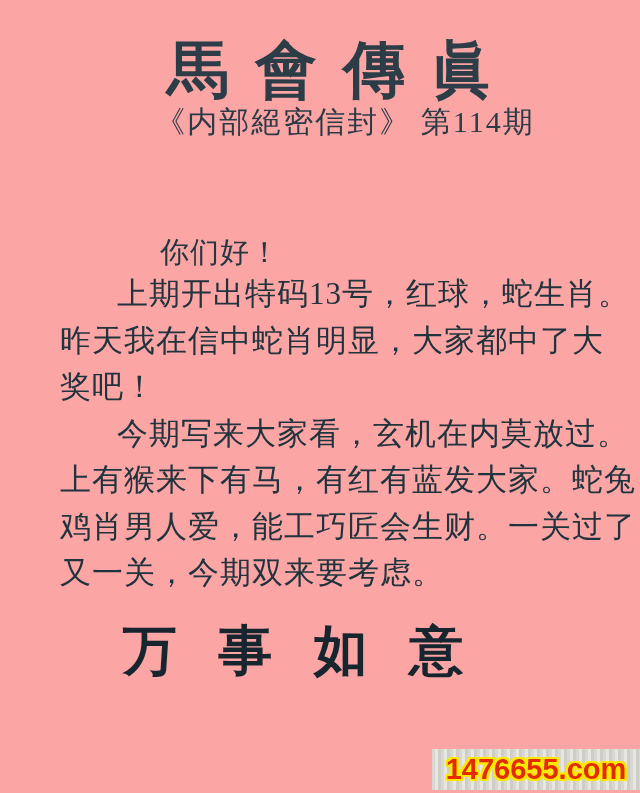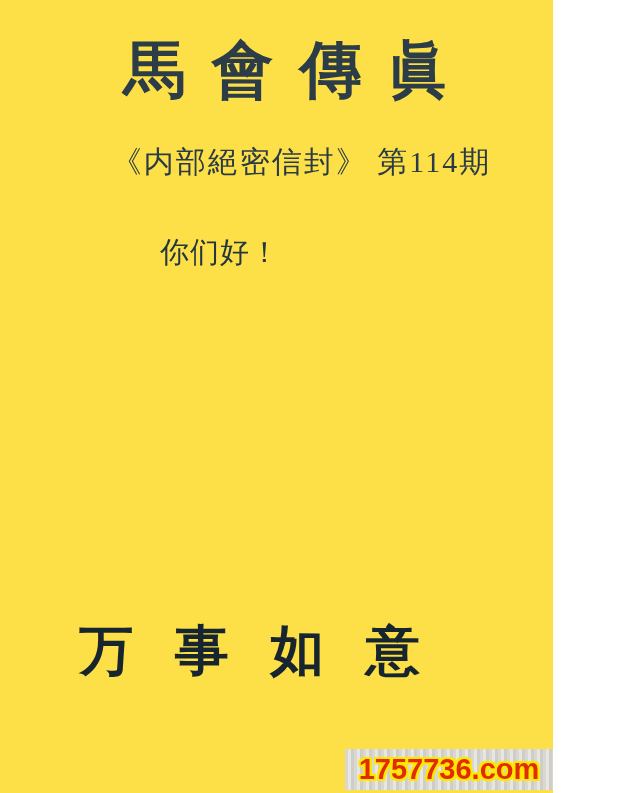--- a/index.html
+++ b/index.html
@@ -6,23 +6,23 @@
     margin: 0;
     padding: 0;
     width: 640px;
     height: 793px;
     background: #ffffff;
     overflow: hidden;
     font-family: "Liberation Serif", "DejaVu Serif", serif;
   }
   .page {
     position: relative;
-    width: 553px;
+    width: 640px;
     height: 793px;
-    background: #fde047;
+    background: #fca5a5;
     color: #24363f;
   }
   
   .fax-title {
     position: absolute;
     top: 28px;
     left: 0;
     right: 0;
     text-align: center;
     font-size: 62px;
@@ -36,21 +36,20 @@
     position: absolute;
     top: 102px;
     left: 0;
     right: 0;
     text-align: center;
     font-size: 30px;
     letter-spacing: 2px;
     text-indent: 50px;
     color: #2a3b45;
     white-space: nowrap;
-    margin-top: 40px;
   }
   .dedication {
     position: absolute;
     top: 146px;
     left: 238px;
     font-size: 23px;
     letter-spacing: 2px;
     color: #2a3b45;
   }
   .salutation {
@@ -137,21 +136,30 @@
 <div class="page">
 
   <div class="fax-title">馬會傳眞</div>
 
   <div class="fax-subtitle">《内部絕密信封》 第114期</div>
 
 
 
   <div class="greeting">你们好！</div>
 
+  <div class="body-text">
+    <div class="body-line indent">上期开出特码13号，红球，蛇生肖。</div>
+    <div class="body-line">昨天我在信中蛇肖明显，大家都中了大</div>
+    <div class="body-line">奖吧！</div>
+    <div class="body-line indent">今期写来大家看，玄机在内莫放过。</div>
+    <div class="body-line">上有猴来下有马，有红有蓝发大家。蛇兔</div>
+    <div class="body-line">鸡肖男人爱，能工巧匠会生财。一关过了</div>
+    <div class="body-line">又一关，今期双来要考虑。</div>
+  </div>
 
   <div class="blessing">万 事 如 意</div>
 
 
   <div class="watermark">
-    <span class="watermark-text">1757736.com</span>
+    <span class="watermark-text">1476655.com</span>
   </div>
 
 </div>
 
 </body></html>

